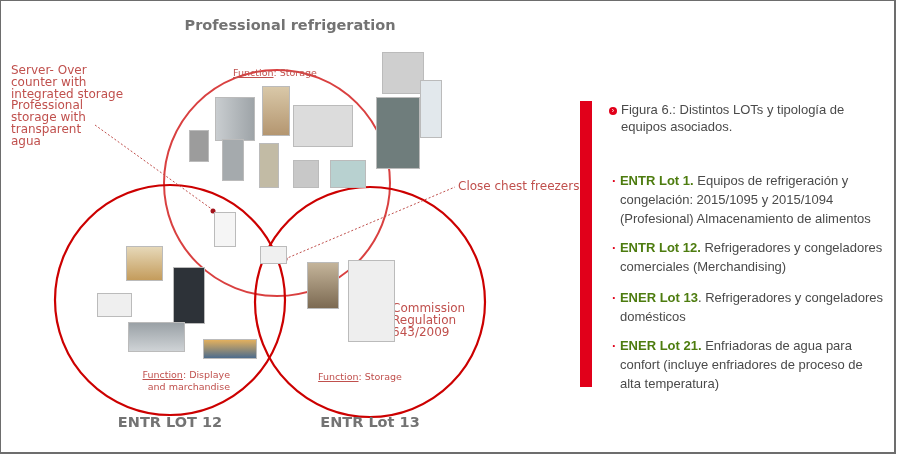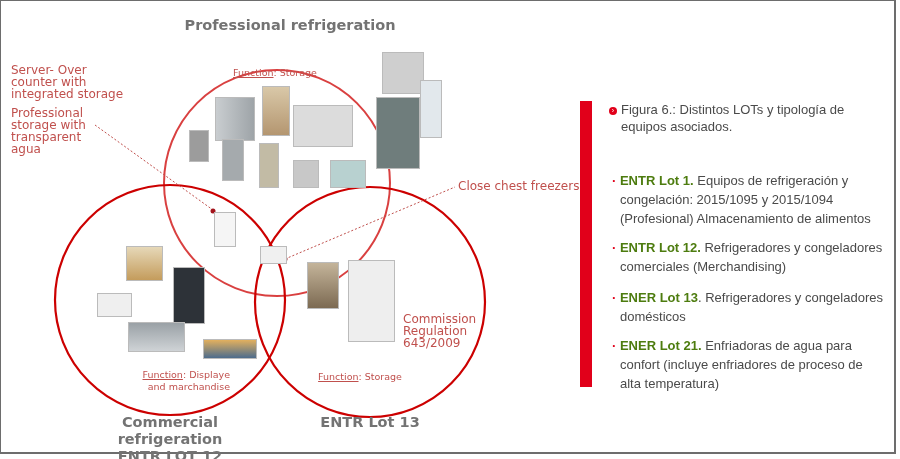--- a/index.html
+++ b/index.html
@@ -31,21 +31,20 @@
   <line x1="95" y1="125" x2="213" y2="210" stroke="#c0504d" stroke-width="1" stroke-dasharray="2,2"></line>
   <circle cx="213" cy="211" r="2.5" fill="#a3141c"></circle>
   <line x1="285" y1="259" x2="455" y2="187" stroke="#c0504d" stroke-width="1" stroke-dasharray="2,2"></line>
   <circle cx="285" cy="259" r="2.5" fill="#a3141c"></circle>
 </svg>
 
 <div class="title" style="left:170px;top:17px;width:240px;">
   <div>Professional refrigeration</div>
 </div>
 <div class="title" style="left:70px;top:414px;width:200px;">
-  <div>Commercial refrigeration</div>
   <div>ENTR LOT 12</div>
 </div>
 <div class="title" style="left:275px;top:414px;width:190px;">
   <div>ENTR Lot 13</div>
 </div>
 
 <div class="func" style="left:220px;top:67px;width:110px;">
   <u>Function</u><span>: Storage</span>
 </div>
 <div class="func" style="left:120px;top:369px;width:110px;text-align:right;">
@@ -54,28 +53,28 @@
 </div>
 <div class="func" style="left:305px;top:371px;width:110px;">
   <u>Function</u><span>: Storage</span>
 </div>
 
 <div class="note" style="left:11px;top:64px;">
   <div>Server- Over</div>
   <div>counter with</div>
   <div>integrated storage</div>
 </div>
-<div class="note" style="left:11px;top:107px;">
+<div class="note" style="left:11px;top:99px;">
   <div>Professional</div>
   <div>storage with</div>
   <div>transparent</div>
   <div>agua</div>
 </div>
 <div class="note" style="left:458px;top:180px;">Close chest freezers</div>
-<div class="note" style="left:403px;top:302px;margin-top:11px;">
+<div class="note" style="left:392px;top:302px;">
   <div>Commission</div>
   <div>Regulation</div>
   <div>643/2009</div>
 </div>
 
 <div class="appl" style="left:215px;top:97px;width:38px;height:42px;background:linear-gradient(90deg,#c9cdd0,#9ea4a8);"></div>
 <div class="appl" style="left:262px;top:86px;width:26px;height:48px;background:linear-gradient(#d9c8a8,#b49670);"></div>
 <div class="appl" style="left:293px;top:105px;width:58px;height:40px;background:#dcdcdc;"></div>
 <div class="appl" style="left:189px;top:130px;width:18px;height:30px;background:#9c9c9c;"></div>
 <div class="appl" style="left:222px;top:139px;width:20px;height:40px;background:#a5aaad;"></div>

